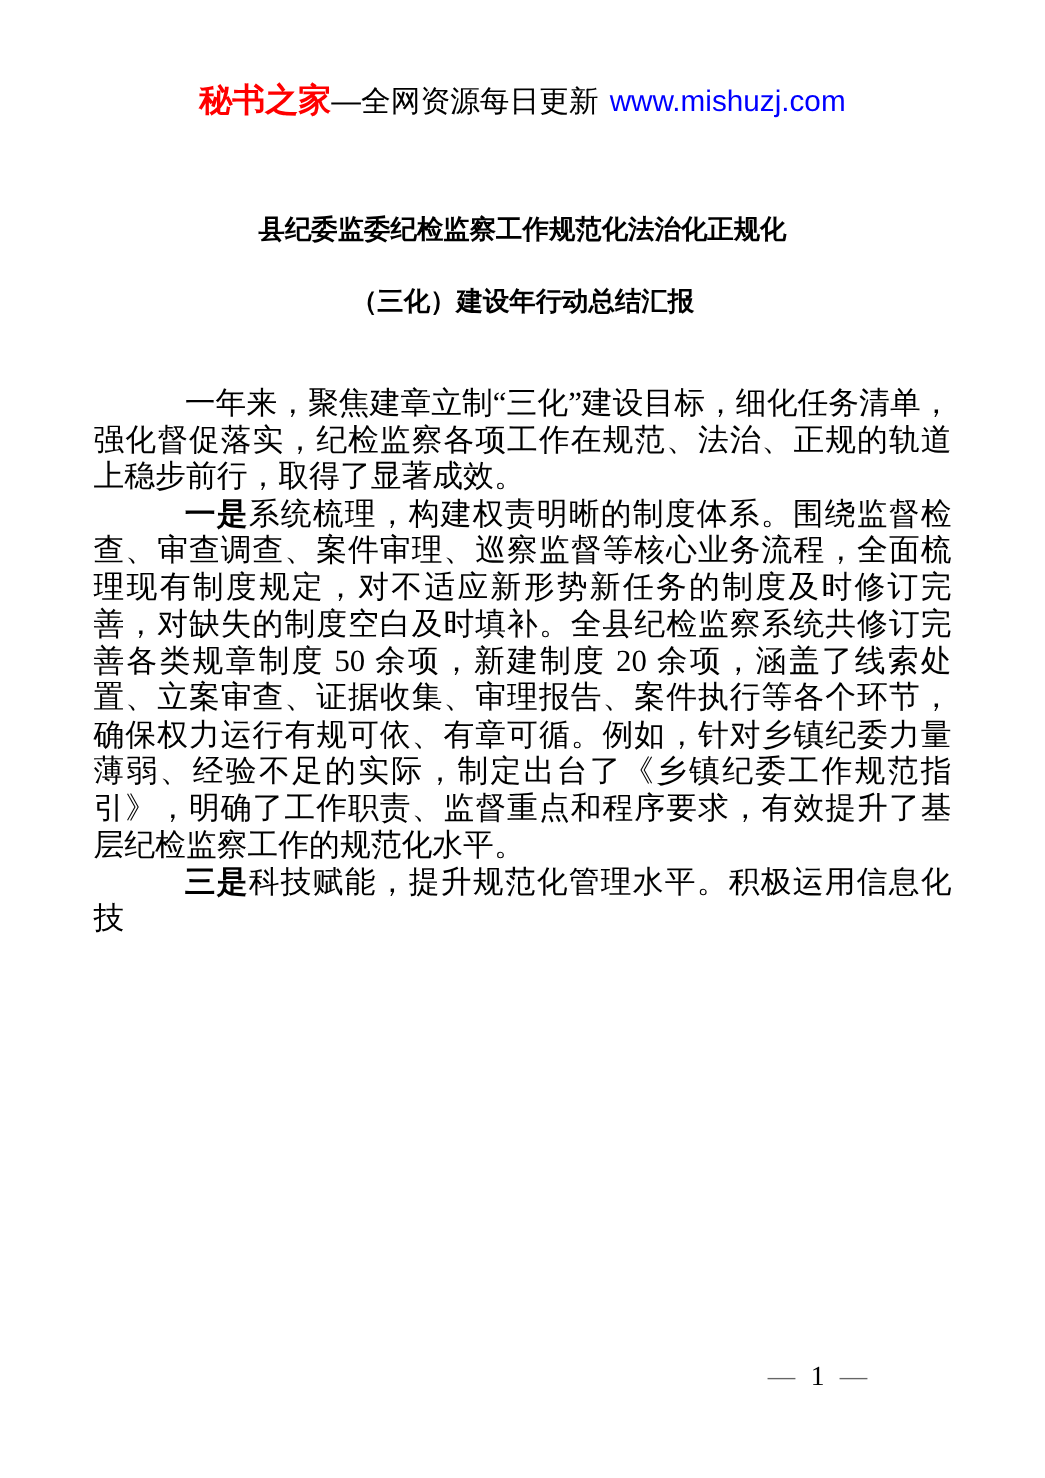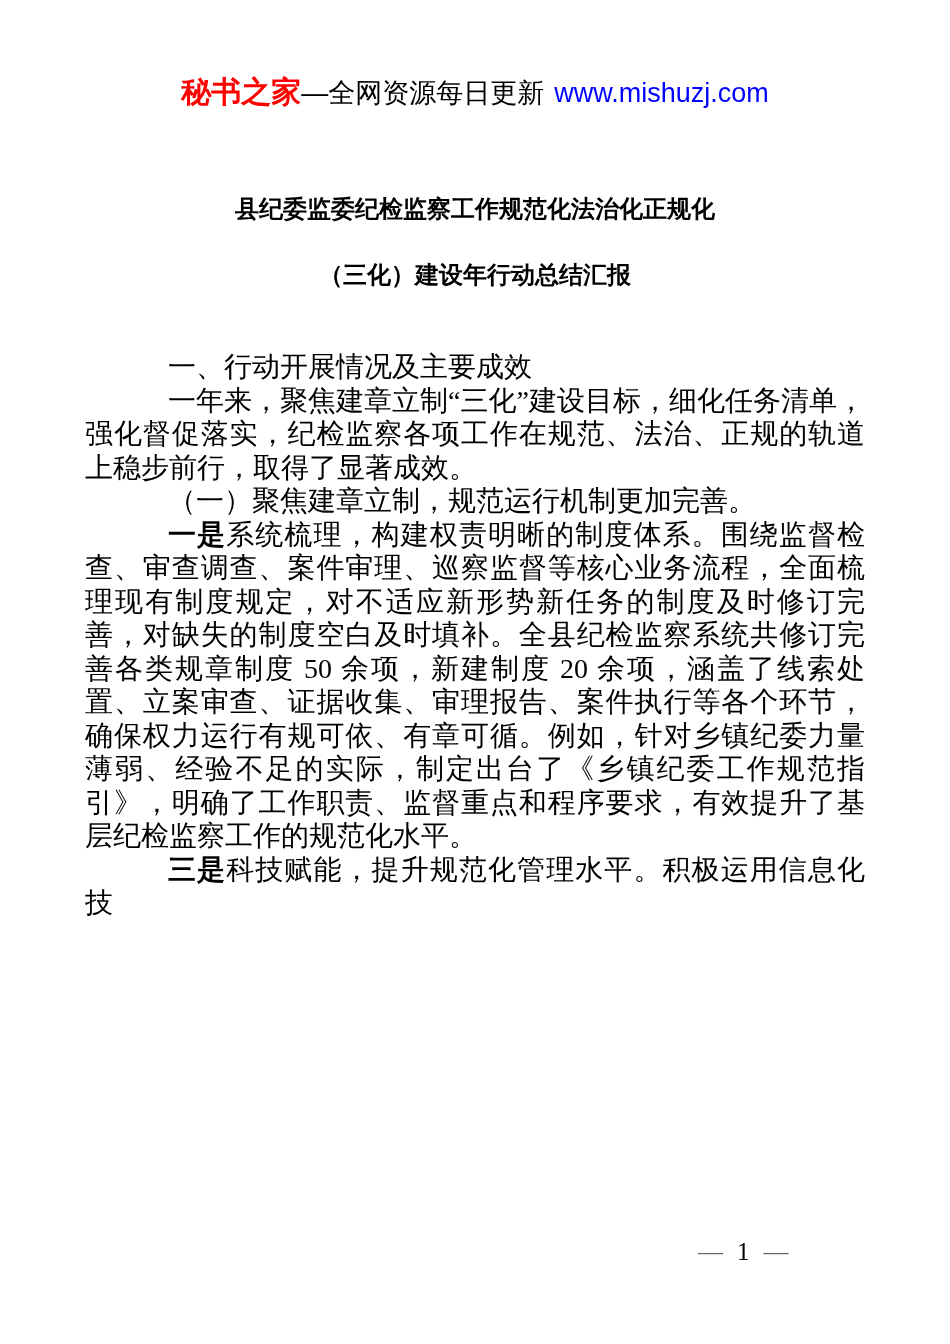--- a/index.html
+++ b/index.html
@@ -92,23 +92,21 @@
   <div class="doc-header">
     <span class="site-name">秘书之家</span><span class="header-sep">—</span><span class="header-tagline">全网资源每日更新</span><span class="header-url">www.mishuzj.com</span>
   </div>
 
   <div class="doc-title">
     <div>县纪委监委纪检监察工作规范化法治化正规化</div>
     <div>（三化）建设年行动总结汇报</div>
   </div>
 
   <div class="doc-body">
-    <p class="para"><span class="lead"></span><span>一、行动开展情况及主要成效</span></p>
     <p class="para"><span class="lead"></span><span>一年来，聚焦建章立制“三化”建设目标，细化任务清单，强化督促落实，纪检监察各项工作在规范、法治、正规的轨道上稳步前行，取得了显著成效。</span></p>
-    <p class="para"><span class="lead"></span><span>（一）聚焦建章立制，规范运行机制更加完善。</span></p>
     <p class="para"><span class="lead">一是</span><span>系统梳理，构建权责明晰的制度体系。围绕监督检查、审查调查、案件审理、巡察监督等核心业务流程，全面梳理现有制度规定，对不适应新形势新任务的制度及时修订完善，对缺失的制度空白及时填补。全县纪检监察系统共修订完善各类规章制度 50 余项，新建制度 20 余项，涵盖了线索处置、立案审查、证据收集、审理报告、案件执行等各个环节，确保权力运行有规可依、有章可循。例如，针对乡镇纪委力量薄弱、经验不足的实际，制定出台了《乡镇纪委工作规范指引》，明确了工作职责、监督重点和程序要求，有效提升了基层纪检监察工作的规范化水平。</span></p>
     <p class="para"><span class="lead">三是</span><span>科技赋能，提升规范化管理水平。积极运用信息化技</span></p>
   </div>
 
   <div class="doc-footer">
     <span class="footer-dash">—</span><span class="footer-num">1</span><span class="footer-dash">—</span>
   </div>
 
 </div>
 

